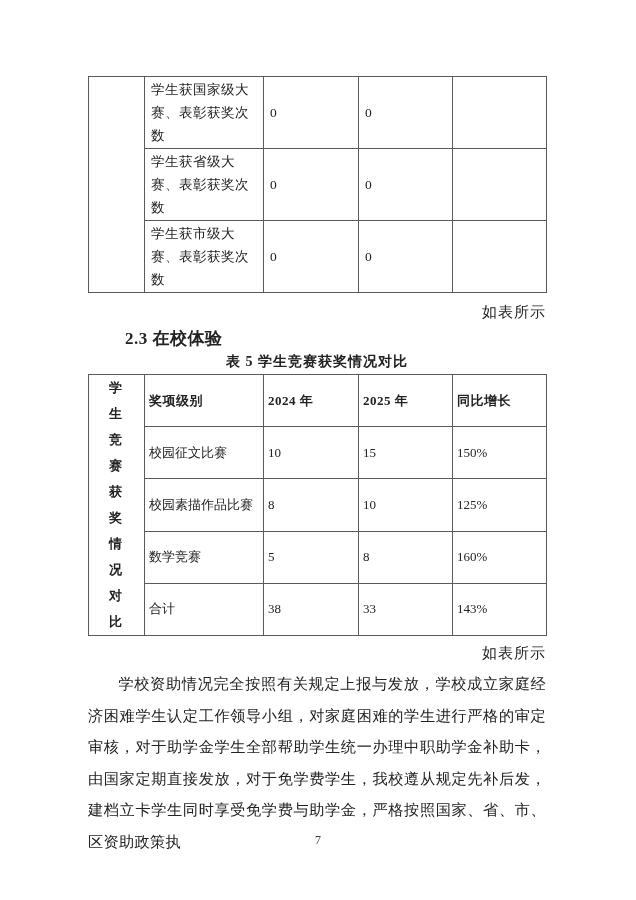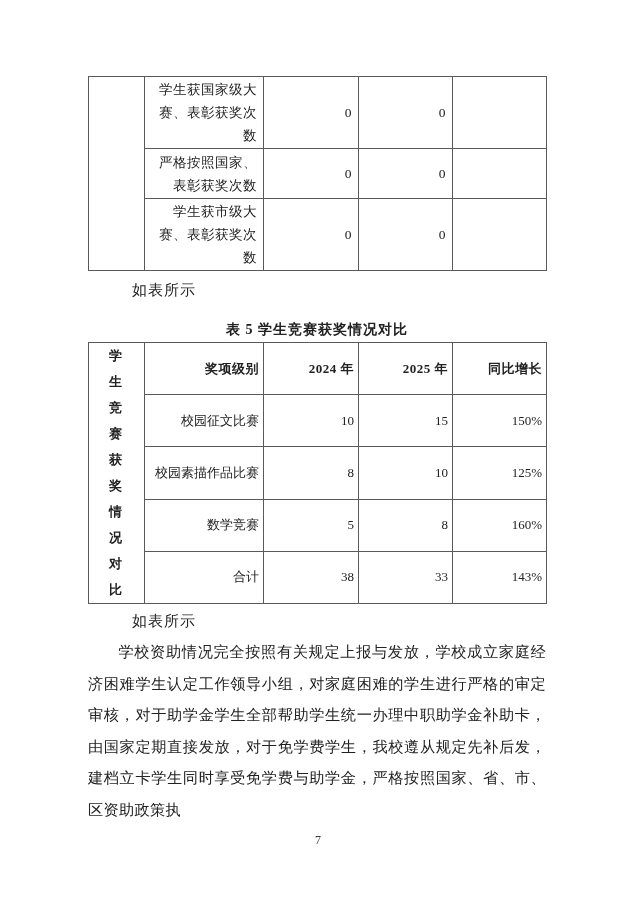--- a/index.html
+++ b/index.html
@@ -18,21 +18,21 @@
     overflow: hidden;
   }
   
   table.tbl {
     border-collapse: collapse;
     table-layout: fixed;
     width: 458px;
   }
   .tbl td, .tbl th {
     border: 1px solid #5a5a5a;
-    text-align: right;
+    text-align: left;
     vertical-align: middle;
     overflow: hidden;
   }
   
   .tbl-top { font-size: 13.5px; }
   .tbl-top td {
     height: 50px;
     line-height: 23px;
     padding: 1px 6px;
     letter-spacing: 0.5px;
@@ -50,21 +50,21 @@
     letter-spacing: 2.5px;
     line-height: 26px;
     padding: 0 20px;
     text-align: left;
     word-break: break-all;
   }
   
   .as-shown {
     margin-top: 10px;
     margin-left: 44px;       
-    text-align: left;
+    text-align: right;
     font-size: 15px;
     line-height: 18px;
     letter-spacing: 1px;
   }
   .as-shown.second { margin-top: 8px; }
   h2.sec-heading {
     margin-top: 8px;
     font-size: 17px;
     font-weight: bold;
     line-height: 20px;
@@ -73,21 +73,21 @@
   }
   p.body-para {
     margin-top: 6px;
     font-size: 15.2px;
     line-height: 31.5px;
     text-align: justify;
     text-indent: 2em;
     letter-spacing: 0.3px;
   }
   .tbl-caption {
-    margin-top: 22px;
+    margin-top: 4px;
     text-align: center;
     font-size: 14px;
     font-weight: bold;
     line-height: 17px;
     letter-spacing: 1px;
   }
   .page-number {
     position: absolute;
     top: 833px;
     left: 0;
@@ -112,36 +112,37 @@
     </colgroup>
     <tbody>
       <tr>
         <td rowspan="3"></td>
         <td>学生获国家级大赛、表彰获奖次数</td>
         <td>0</td>
         <td>0</td>
         <td></td>
       </tr>
       <tr>
-        <td>严格按照国家、表彰获奖次数</td>
+        <td>学生获省级大赛、表彰获奖次数</td>
         <td>0</td>
         <td>0</td>
         <td></td>
       </tr>
       <tr>
         <td>学生获市级大赛、表彰获奖次数</td>
         <td>0</td>
         <td>0</td>
         <td></td>
       </tr>
     </tbody>
   </table>
 
   <div class="as-shown">如表所示</div>
 
+  <h2 class="sec-heading">2.3 在校体验</h2>
 
 
   <div class="tbl-caption">表 5 学生竞赛获奖情况对比</div>
 
   <table class="tbl tbl-comp">
     <colgroup>
       <col style="width:56px">
         <col style="width:119px">
         <col style="width:95px">
         <col style="width:94px">

